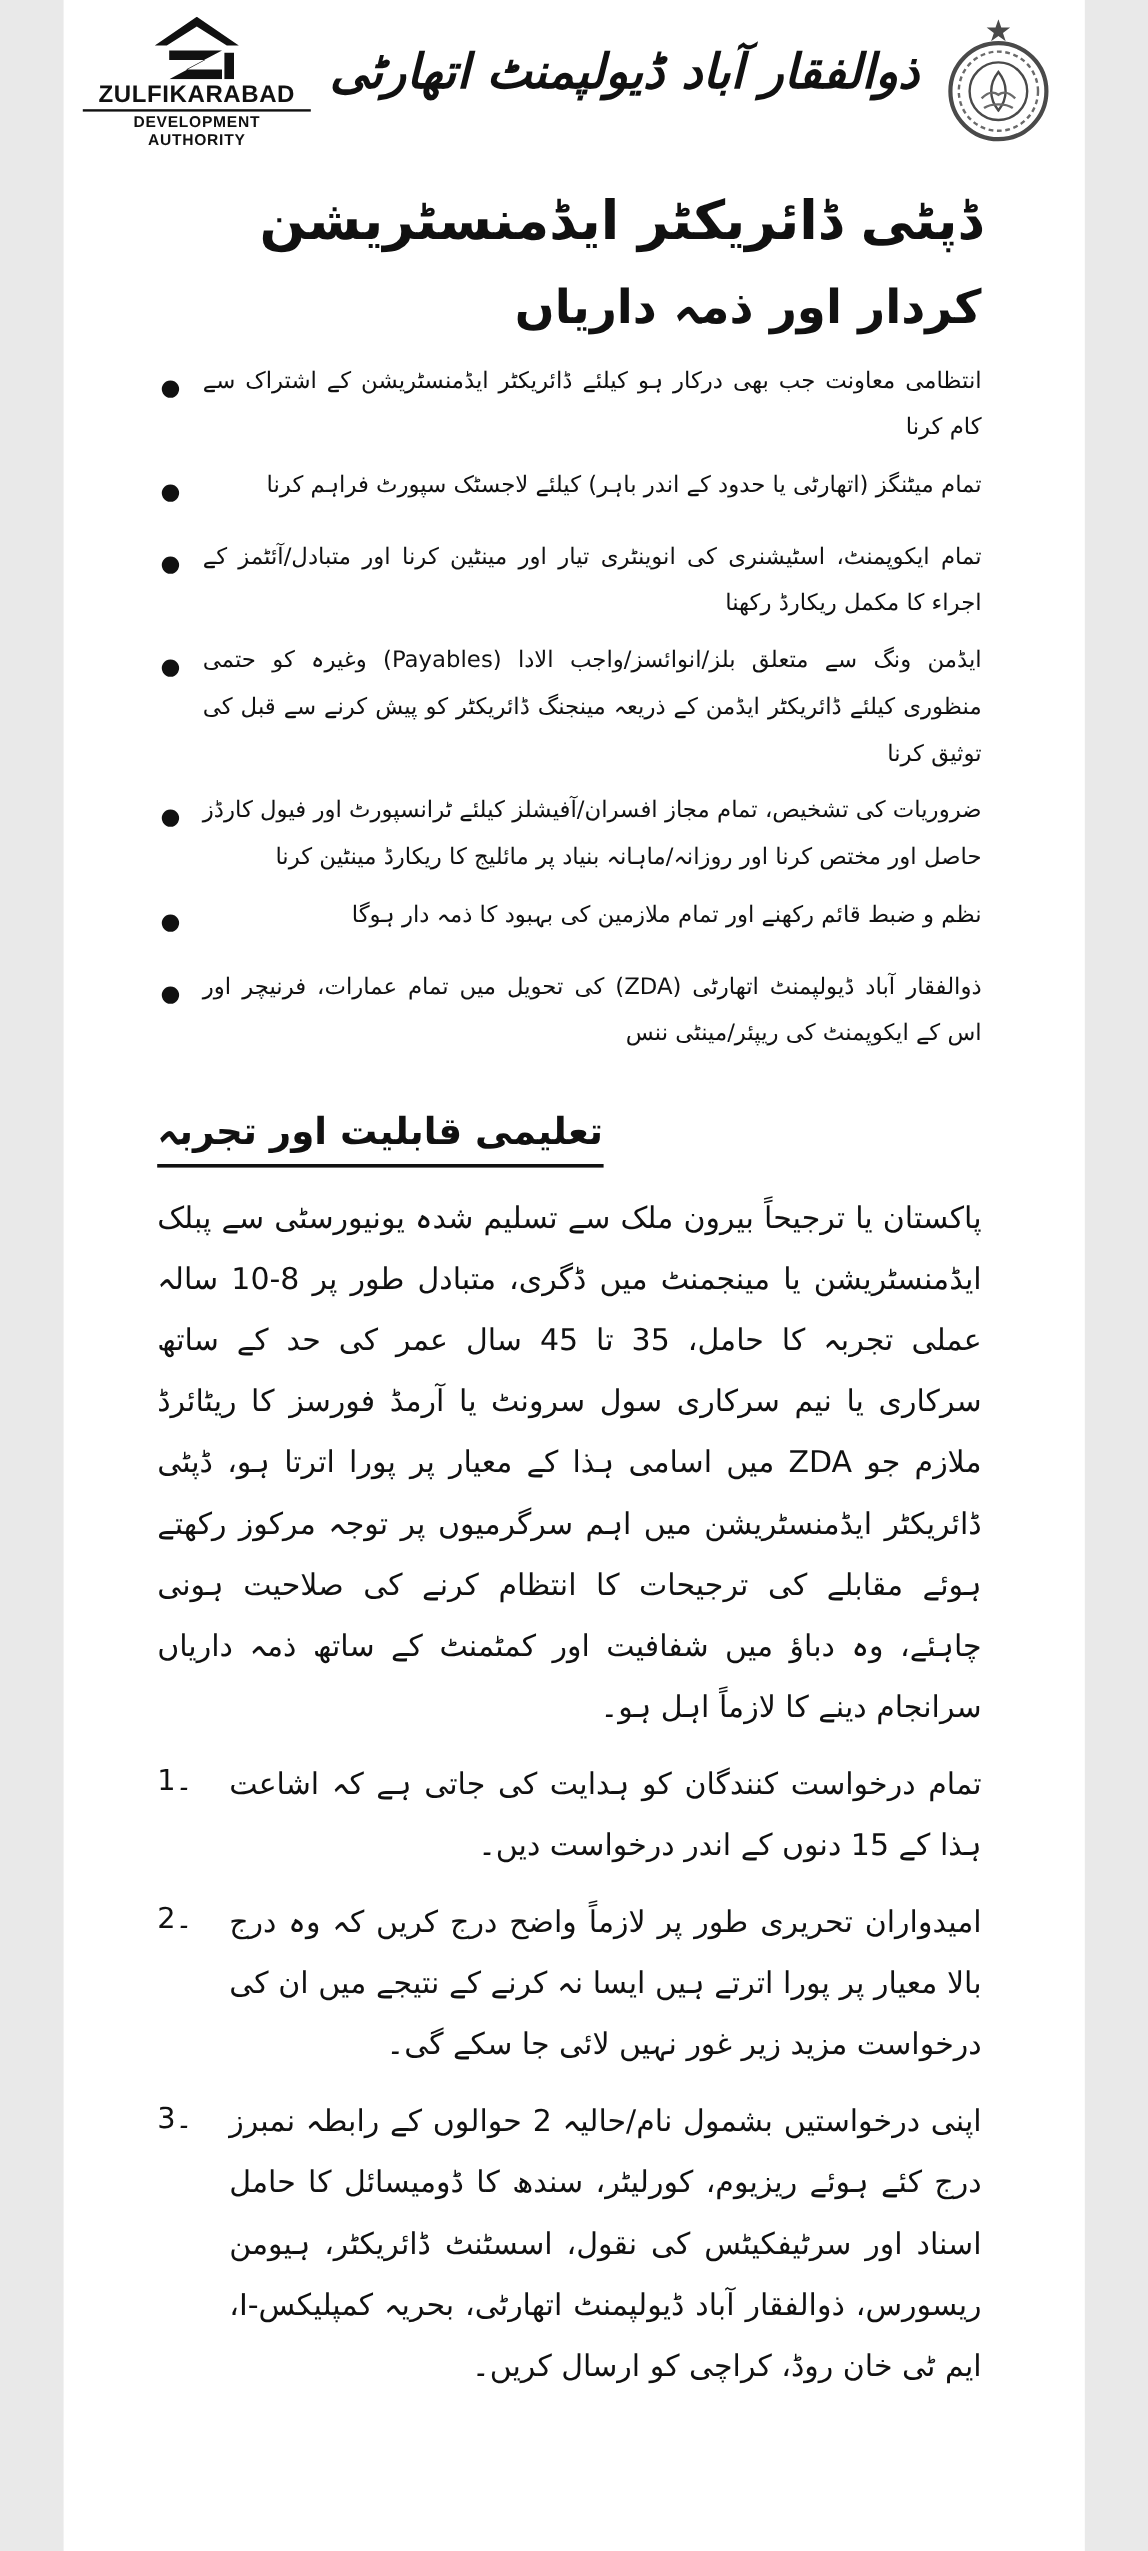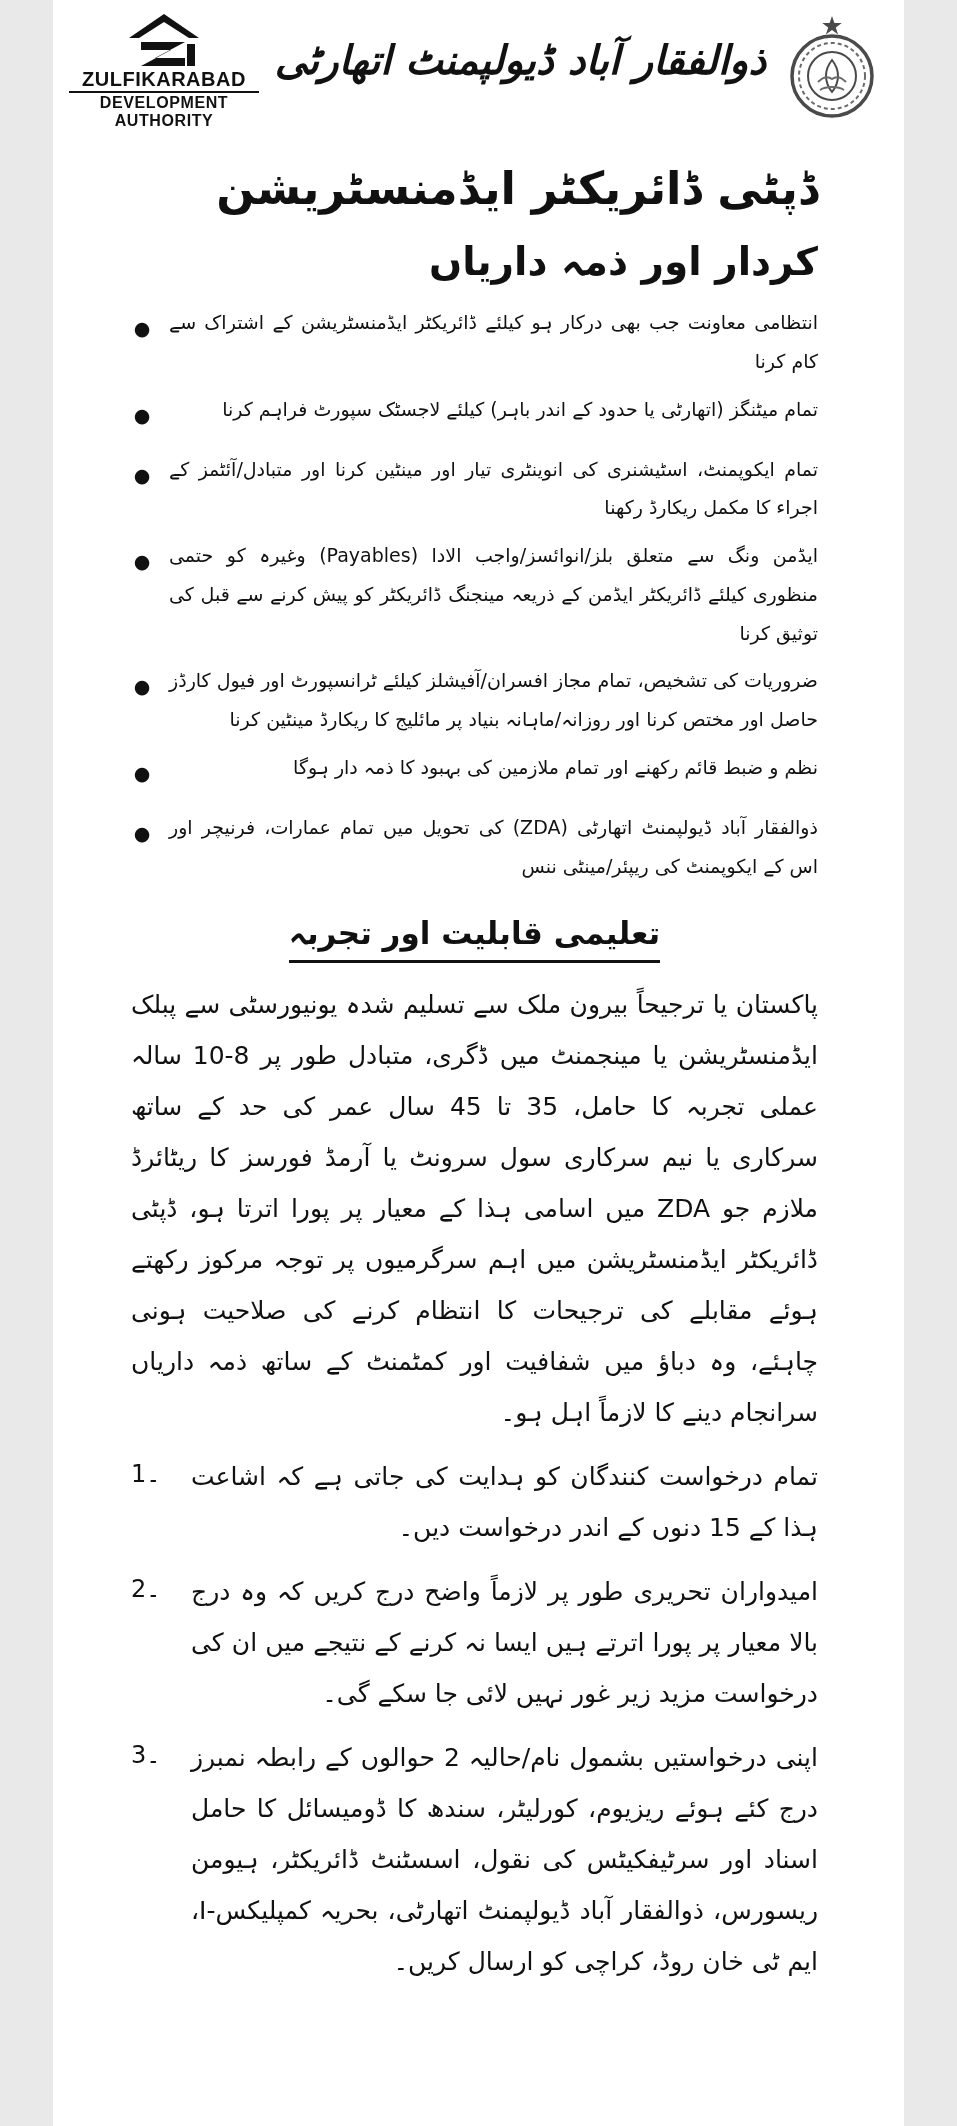--- a/index.html
+++ b/index.html
@@ -22,21 +22,21 @@
     padding: 14px 18px 4px 16px;
   }
   .logo-block { width: 190px; text-align: center; flex: none; }
   .logo-icon { display: block; margin: 0 auto 2px; }
   .logo-name {
     font-family: "Liberation Sans", sans-serif;
     font-weight: 700; font-size: 20px; letter-spacing: 0.5px;
   }
   .logo-sub {
     font-family: "Liberation Sans", sans-serif;
-    font-weight: 700; font-size: 16px; letter-spacing: 0.6px;
+    font-weight: 700; font-size: 13px; letter-spacing: 0.6px;
     border-top: 2px solid #111; display: inline-block; padding-top: 1px;
   }
   .header-title {
     flex: 1;
     direction: rtl;
     text-align: center;
     font-size: 40px;
     font-weight: 700;
     padding-top: 22px;
     line-height: 1.2;
@@ -67,21 +67,21 @@
   .bullet-item { display: flex; gap: 16px; margin: 9px 0; align-items: flex-start; }
   .bullet-dot { width: 22px; flex: none; font-size: 19px; line-height: 51px; text-align: center; }
   .bullet-text {
     flex: 1;
     direction: rtl;
     text-align: justify;
     font-size: 19px;
     line-height: 2.04;
   }
 
-  .section-heading { direction: rtl; text-align: center; margin: 30px 0 16px; }
+  .section-heading { direction: rtl; text-align: left; margin: 44px 0 16px; }
   .section-heading .underlined {
     display: inline-block;
     font-size: 31px;
     font-weight: 700;
     border-bottom: 3px solid #111;
     padding-bottom: 9px;
   }
 
   .qual-body {
     direction: rtl;

